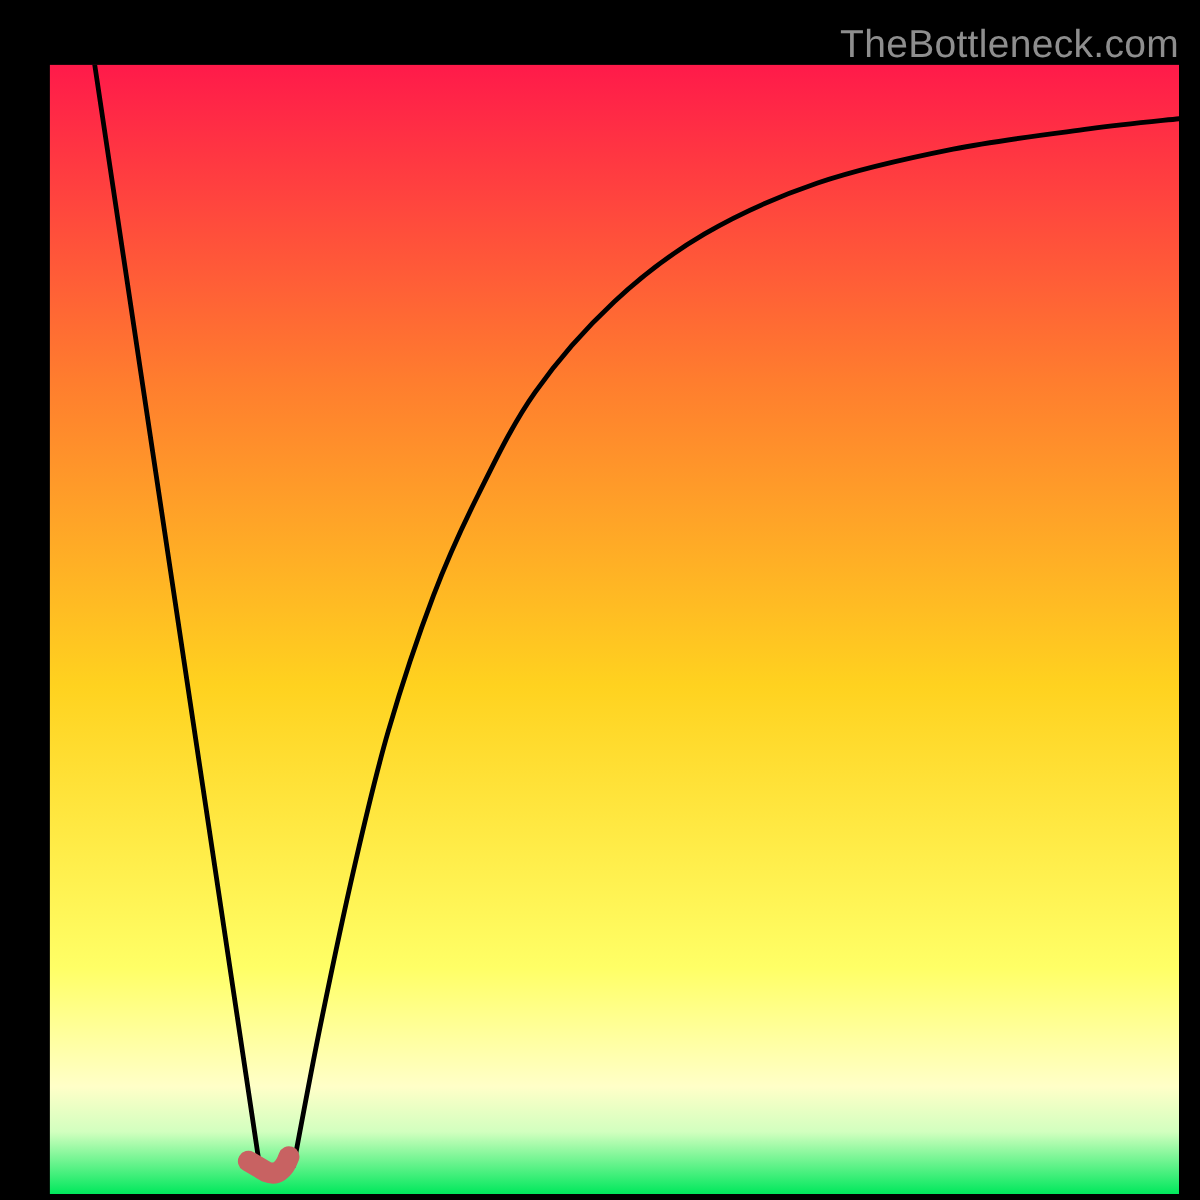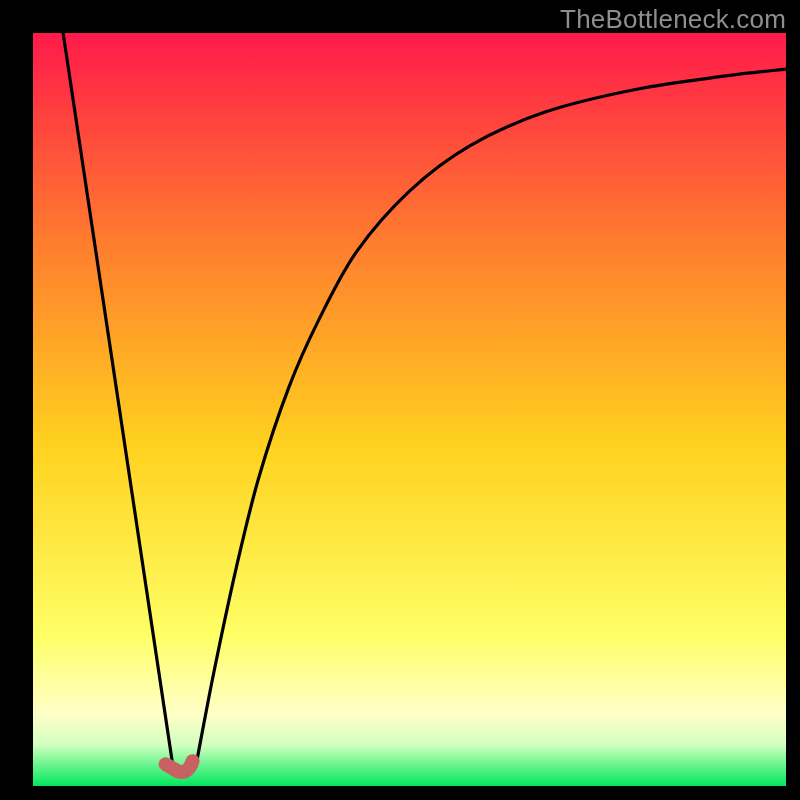--- a/index.html
+++ b/index.html
@@ -7,21 +7,21 @@
     padding: 0;
     width: 800px;
     height: 800px;
     background: #000;
     overflow: hidden;
     font-family: Arial, Helvetica, sans-serif;
   }
   .frame {
     position: absolute;
     left: 0;
-    top: 0;
+    top: 10px;
     width: 800px;
     height: 752px;
     background: #000;
   }
   .plot-area {
     position: absolute;
     left: 33px;
     top: 33px;
     width: 753px;
     height: 753px;

